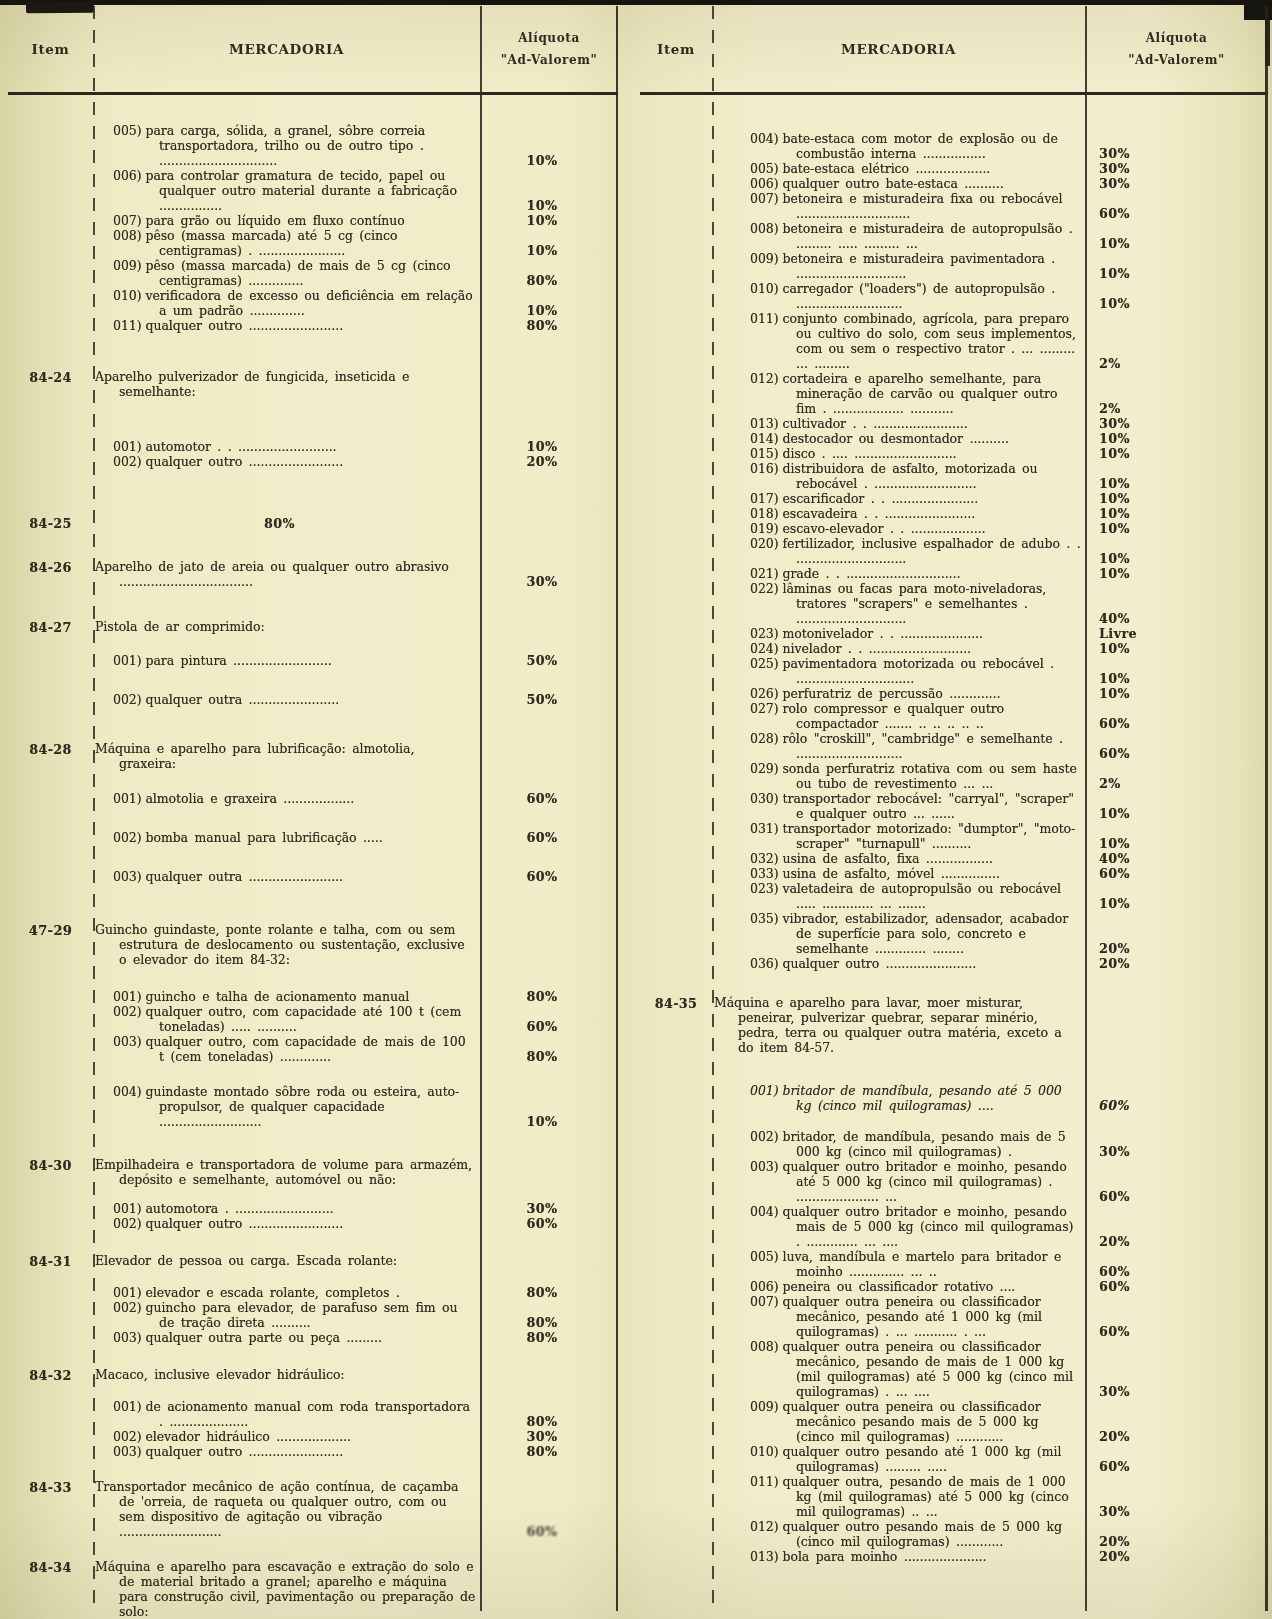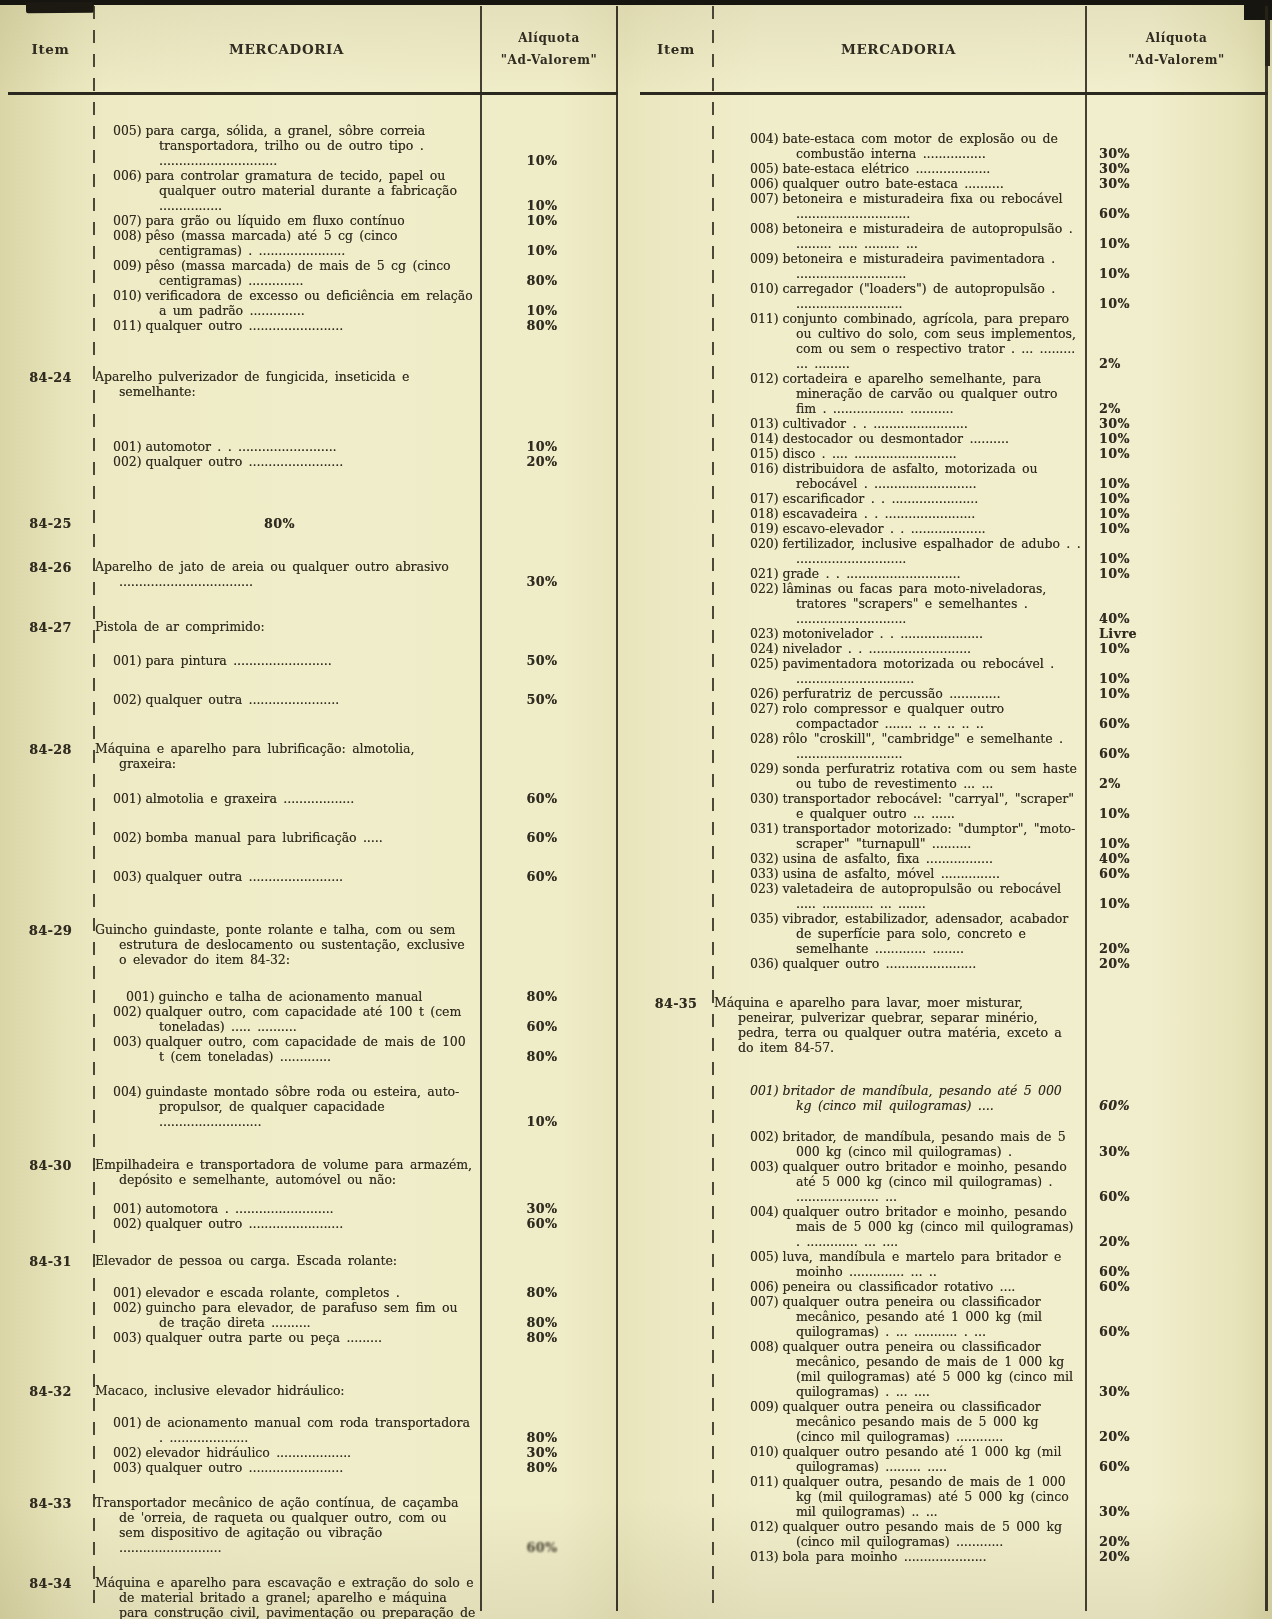--- a/index.html
+++ b/index.html
@@ -164,25 +164,25 @@
           <div class="cell num"></div>
           <div class="cell desc"><span class="code">002)</span>bomba manual para lubrificação .....</div>
           <div class="cell val">60%</div>
         </div>
         <div class="row sub" style="margin-top: 24px;">
           <div class="cell num"></div>
           <div class="cell desc"><span class="code">003)</span>qualquer outra ........................</div>
           <div class="cell val">60%</div>
         </div>
         <div class="row item" style="margin-top: 38px;">
-          <div class="cell num heavy">84-29</div>
+          <div class="cell num heavy">47-29</div>
           <div class="cell desc">Guincho guindaste, ponte rolante e talha, com ou sem estrutura de deslocamento ou sustentação, exclusive o elevador do item 84-32:</div>
           <div class="cell val"></div>
         </div>
-        <div class="row sub" style="margin-top: 22px; gap: 13px;">
+        <div class="row sub" style="margin-top: 22px;">
           <div class="cell num"></div>
           <div class="cell desc"><span class="code">001)</span>guincho e talha de acionamento manual</div>
           <div class="cell val">80%</div>
         </div>
         <div class="row sub">
           <div class="cell num"></div>
           <div class="cell desc"><span class="code">002)</span>qualquer outro, com capacidade até 100 t (cem toneladas) ..... ..........</div>
           <div class="cell val">60%</div>
         </div>
         <div class="row sub">
@@ -223,21 +223,21 @@
         <div class="row sub">
           <div class="cell num"></div>
           <div class="cell desc"><span class="code">002)</span>guincho para elevador, de parafuso sem fim ou de tração direta ..........</div>
           <div class="cell val">80%</div>
         </div>
         <div class="row sub">
           <div class="cell num"></div>
           <div class="cell desc"><span class="code">003)</span>qualquer outra parte ou peça .........</div>
           <div class="cell val">80%</div>
         </div>
-        <div class="row item" style="margin-top: 38px;">
+        <div class="row item" style="margin-top: 22px;">
           <div class="cell num">84-32</div>
           <div class="cell desc">Macaco, inclusive elevador hidráulico:</div>
           <div class="cell val"></div>
         </div>
         <div class="row sub" style="margin-top: 16px;">
           <div class="cell num"></div>
           <div class="cell desc"><span class="code">001)</span>de acionamento manual com roda transportadora . ....................</div>
           <div class="cell val">80%</div>
         </div>
         <div class="row sub">

